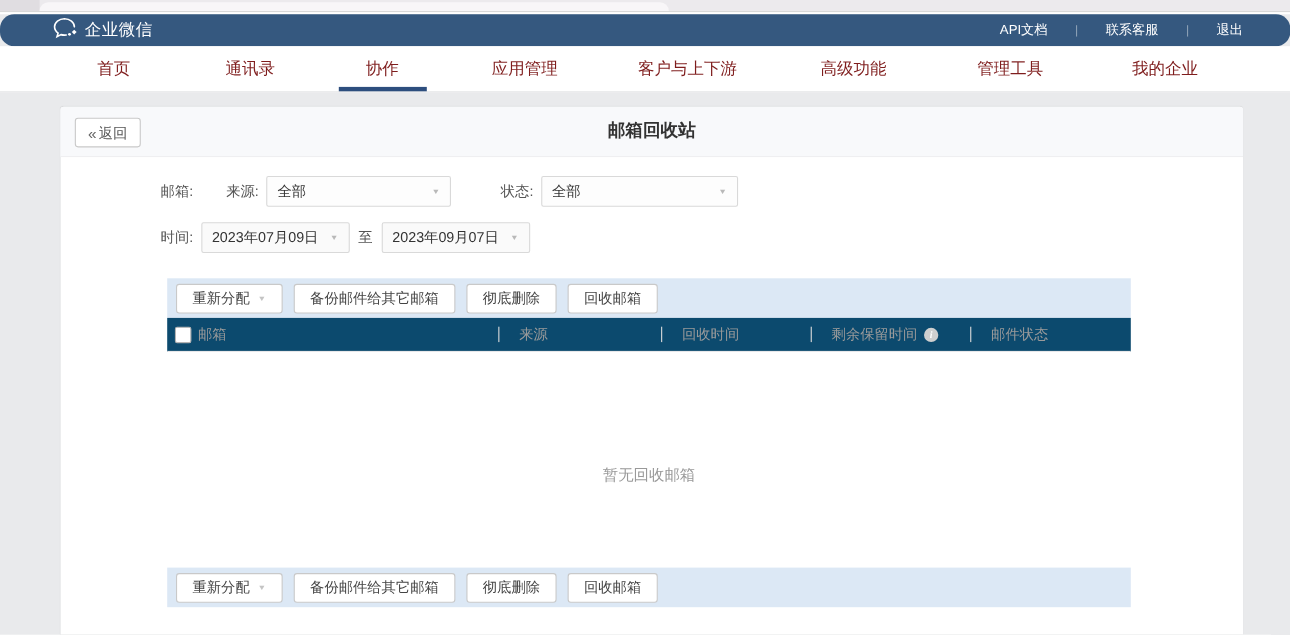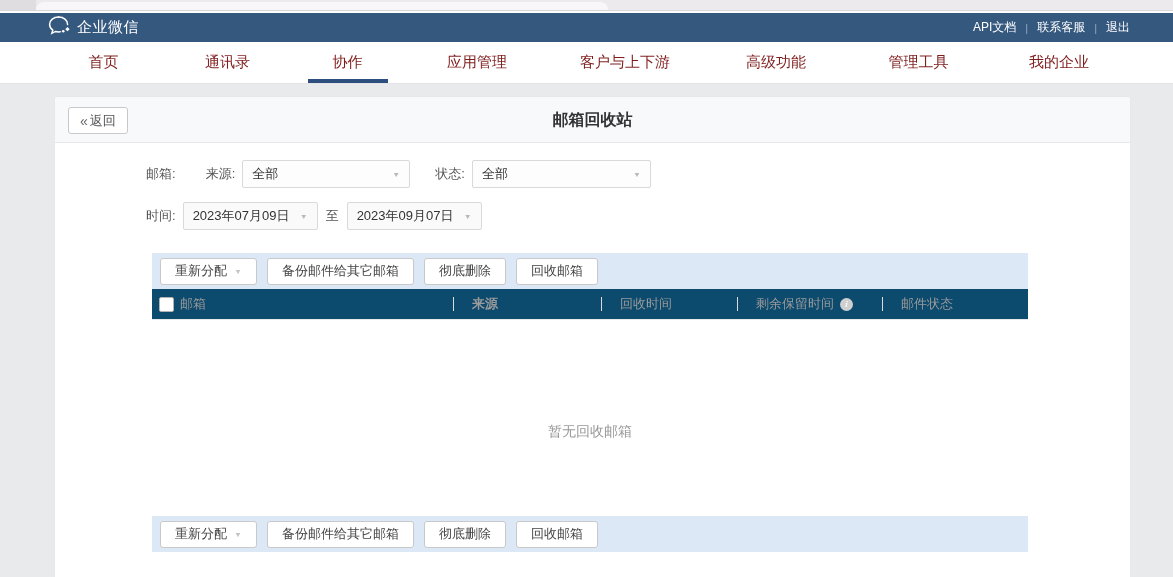--- a/index.html
+++ b/index.html
@@ -28,24 +28,25 @@
     position: absolute; top: 10px; left: 0; width: 1173px; height: 3px;
     background: #ffffff; border-top: 1px solid #d8d8d8;
   }
 
   
   .topbar {
     position: absolute; top: 13px; left: 0; width: 1173px; height: 29px;
     background: #35587f;
     display: flex; align-items: center; justify-content: space-between;
     padding: 0 43px 0 48px;
+    border-radius: 13px;
   }
   .logo { display: flex; align-items: center; gap: 7px; cursor: pointer; }
   .logo-text { color: #ffffff; font-size: 15px; letter-spacing: 0.5px; }
-  .top-links { display: flex; align-items: center; }
+  .top-links { display: flex; align-items: center; gap: 16px; }
   .top-link { color: #ffffff; font-size: 12px; cursor: pointer; text-decoration: none; }
   .top-sep { color: rgba(255,255,255,0.45); font-size: 11px; margin: 0 9px; }
 
   
   .nav {
     position: absolute; top: 42px; left: 0; width: 1173px; height: 42px;
     background: #ffffff; border-bottom: 1px solid #e3e4e6;
     display: flex; align-items: stretch; padding-left: 40px;
   }
   .nav-item {
@@ -89,21 +90,21 @@
     text-align: center; line-height: 46px;
     font-size: 16px; font-weight: bold; color: #333;
   }
 
   
   .filter-row { position: absolute; left: 91px; display: flex; align-items: center; height: 28px; }
   .filter-row-1 { top: 63px; }
   .filter-row-2 { top: 105px; }
   .f-label { font-size: 13px; color: #555; margin-right: 7px; }
   .f-label.gap-src { margin-left: 23px; }
-  .f-label.gap-st  { margin-left: 25px; }
+  .f-label.gap-st  { margin-left: 45px; }
   .text-input {
     width: 177px; height: 28px; border: 1px solid #d9d9d9; border-radius: 2px;
     padding: 0 9px; font-size: 13px; color: #333; outline: none;
     font-family: inherit; background: #fff;
   }
   .text-input::placeholder { color: #bcbcbc; }
   .select {
     height: 28px; border: 1px solid #d9d9d9; border-radius: 2px;
     background: #fdfdfd; display: flex; align-items: center;
     padding: 0 9px; font-size: 13px; color: #333; cursor: pointer;
@@ -139,21 +140,21 @@
     background: #0c4a6e; border-bottom: 1px solid #e8e8ea;
     display: flex; align-items: center;
   }
   .th-cell { display: flex; align-items: center; font-size: 13px; color: #9a9a9a; height: 100%; }
   .th-cell.sep::before {
     content: ""; width: 1px; height: 14px; background: #dcdcdc;
     margin-right: 18px; flex: 0 0 auto;
   }
   .th-check { width: 28px; }
   .th-mail { width: 273px; }
-  .th-source { width: 148px; font-weight: bold; }
+  .th-source { width: 148px; }
   .th-time { width: 125px; }
   .th-keep { width: 145px; margin-left: 11px; }
   .th-status { flex: 1; }
   .checkbox {
     width: 15px; height: 15px; border: 1px solid #b3b3b3; border-radius: 2px;
     background: #fff; margin-left: 7px; cursor: pointer;
   }
   .info-icon {
     width: 13px; height: 13px; border-radius: 50%; background: #cfcfcf;
     color: #ffffff; font-size: 9px; font-weight: bold; font-style: italic;

